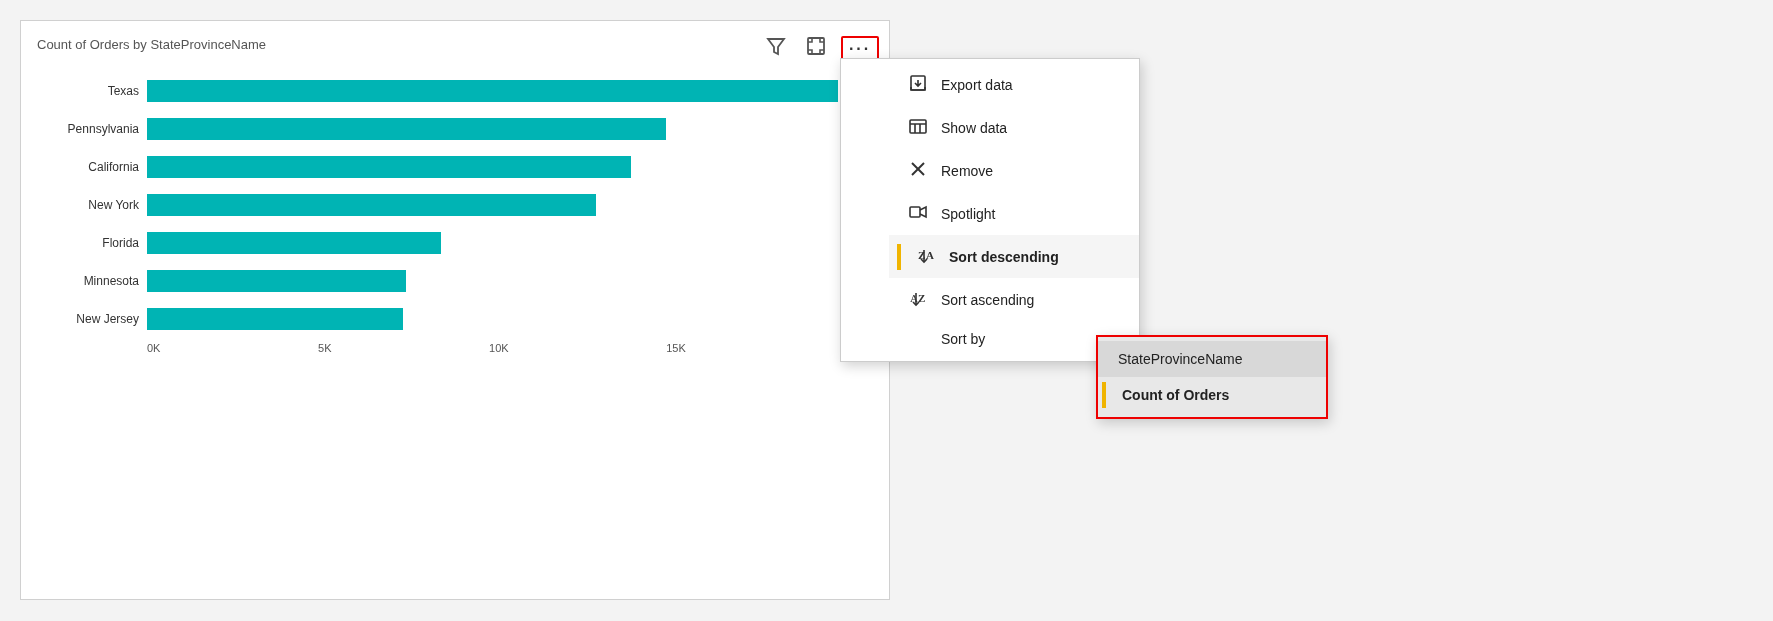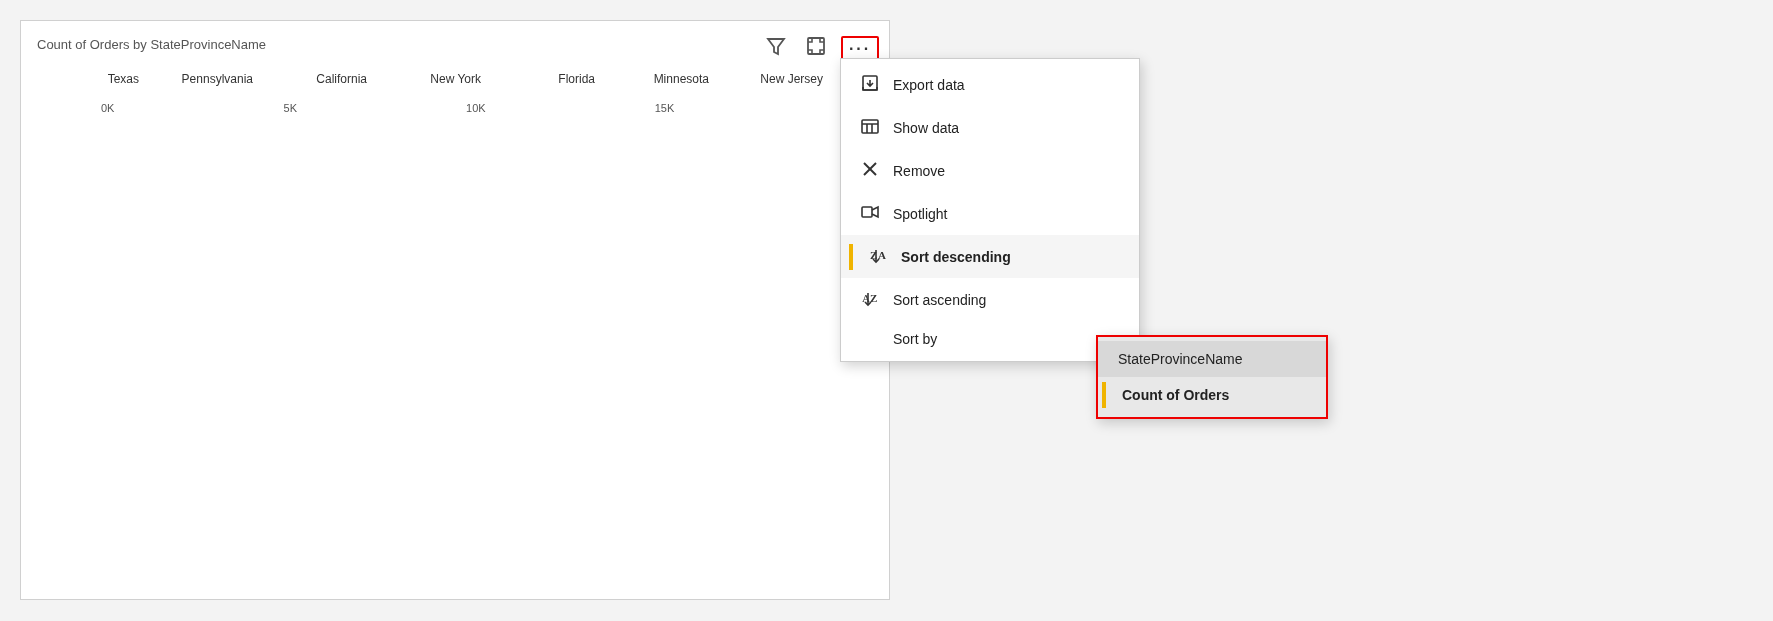--- a/index.html
+++ b/index.html
@@ -30,26 +30,26 @@
       width: 870px;
       height: 580px;
       background: white;
       border: 1px solid #d0d0d0;
       padding: 16px;
     }
 
     .chart-title {
       font-size: 13px;
       color: #555;
-      margin-bottom: 10px;
+      margin-bottom: 22px;
     }
 
     .chart-area {
       display: flex;
-      flex-direction: row;
+      flex-direction: column;
       gap: 4px;
       margin-top: 8px;
     }
 
     .bar-row {
       display: flex;
       align-items: center;
       height: 34px;
     }
 
@@ -69,21 +69,21 @@
       position: relative;
     }
 
     .bar-fill {
       height: 100%;
       background: #00b4b4;
     }
 
     .x-axis {
       display: flex;
-      margin-left: 64px;
+      margin-left: 110px;
       margin-top: 6px;
       justify-content: space-between;
       padding-right: 10px;
     }
 
     .x-label {
       font-size: 11px;
       color: #555;
     }
 
@@ -129,20 +129,21 @@
 
     .menu-item {
       display: flex;
       align-items: center;
       padding: 10px 18px;
       font-size: 14px;
       color: #222;
       cursor: pointer;
       gap: 12px;
       position: relative;
+      margin-left: 48px;
     }
 
     .menu-item.active {
       background: #f5f5f5;
     }
 
     .menu-item.bold-item {
       font-weight: 700;
     }
 

